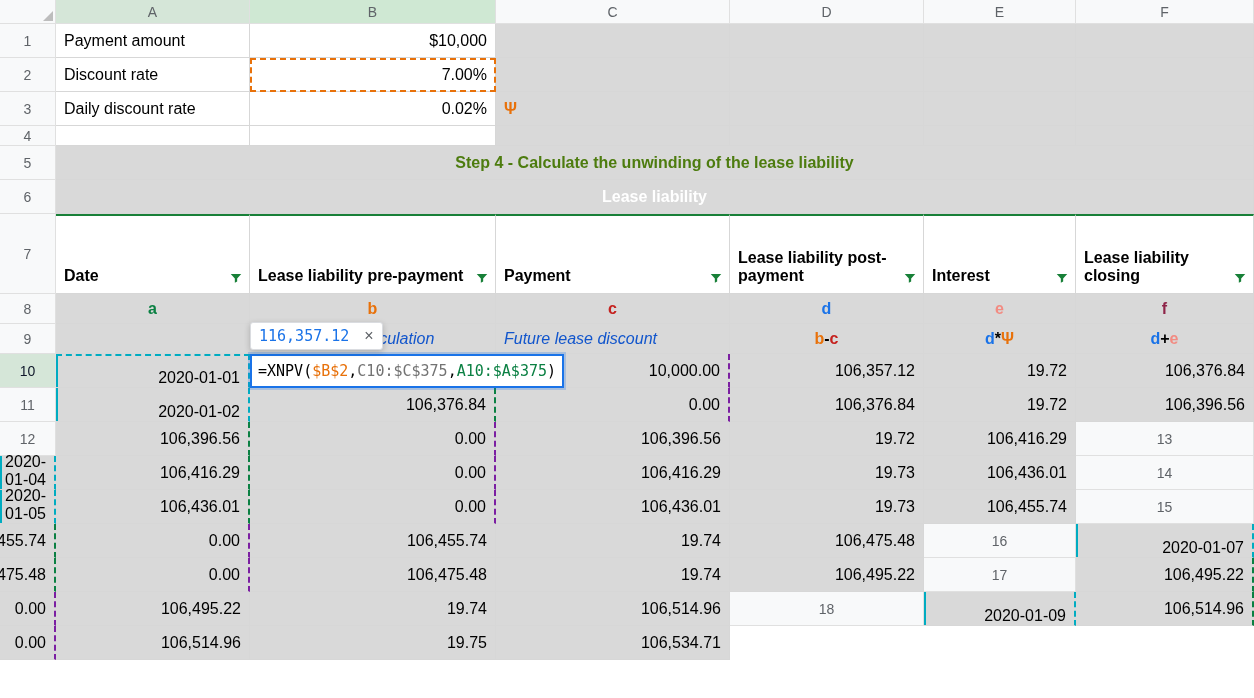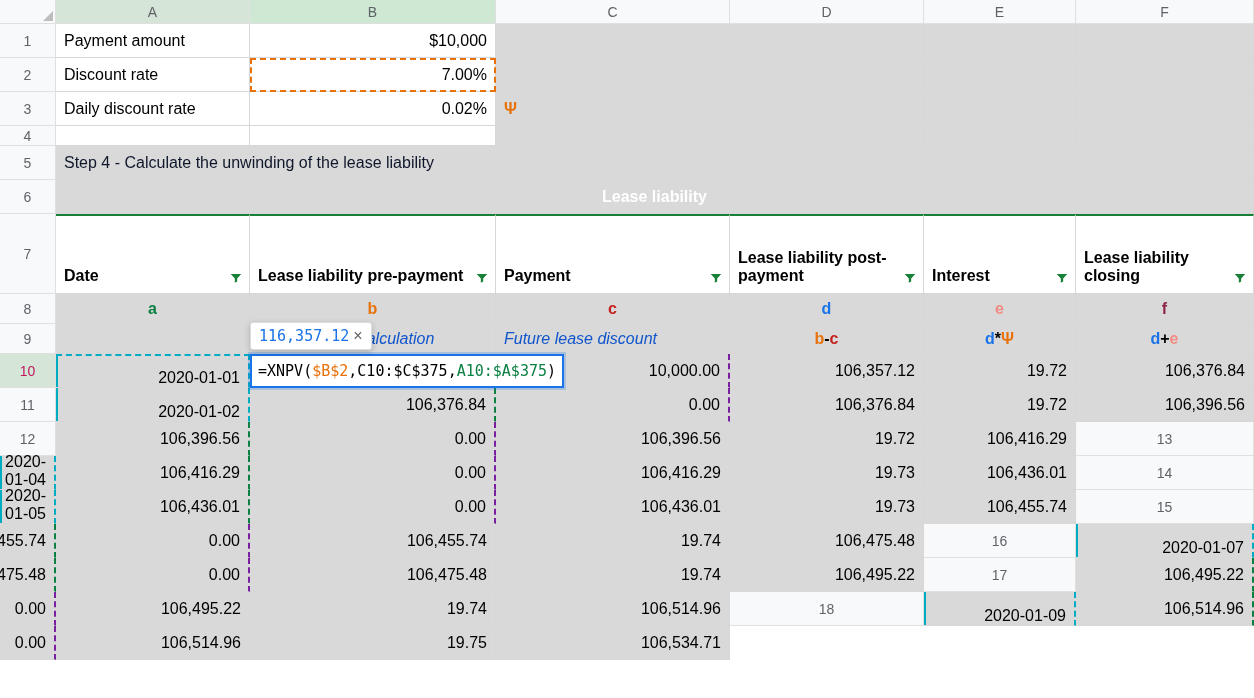--- a/index.html
+++ b/index.html
@@ -34,39 +34,39 @@
     border-right: 1px solid #e0e0e0;
     border-bottom: 1px solid #e0e0e0;
     display: flex;
     align-items: center;
     justify-content: center;
     font-size: 14px;
     color: #5f6368;
   }
   .rowhdr.h { height: 34px; }
   .rowhdr.h7 { height: 80px; }
-  .rowhdr.sel10 { background: #d5e6d8; color:#be185d; }
+  .rowhdr.sel10 { background: #d5e6d8; color:#0f172a; }
   .cell {
     border-right: 1px solid #d7d7d7;
     border-bottom: 1px solid #d7d7d7;
     padding: 0 8px;
     display: flex;
     align-items: center;
     position: relative;
     background: #d9d9d9;
     height: 34px;
     font-size: 16px;
   }
   .cell.white { background: #fff; }
   .cell.tall { height: 80px; align-items: flex-end; padding-bottom: 8px; }
   .cell.center { justify-content: center; }
   .cell.right { justify-content: flex-end; }
   .cell.bold { font-weight: 700; }
   .cell.italic { font-style: italic; color: #1155cc; }
-  .row5 { background:#d9d9d9; color:#0f172a; font-weight:400; }
+  .row5 { background:#d9d9d9; color:#4d7c0f; font-weight:700; justify-content:center; }
   .row6 { background:#d9d9d9; color:#fff; font-weight:700; justify-content:center; }
   .filter-icon {
     position: absolute; right: 6px; bottom: 8px;
     width: 14px; height: 14px;
   }
   .filter-icon svg { width:14px; height:14px; }
   .dash-orange {
     outline: 2px dashed #e8710a;
     outline-offset: -2px;
   }
@@ -88,34 +88,34 @@
     box-shadow: 0 0 0 2px rgba(26,115,232,.25);
     height:34px;
     padding:0 6px;
     font-family: "Menlo","Consolas",monospace;
     font-size:15px;
     display:flex; align-items:center;
     position:relative;
     z-index:5;
   }
   .formula-token-or { color:#e8710a; }
-  .formula-token-pu { color:#000000; }
+  .formula-token-pu { color:#737373; }
   .formula-token-gr { color:#0b8043; }
   .hint {
     position:absolute;
     top:-34px; left:-2px;
     background:#fff;
     border:1px solid #dadce0;
     border-radius:3px;
     box-shadow:0 2px 6px rgba(0,0,0,.2);
     padding:4px 8px;
     font-family:"Menlo","Consolas",monospace;
     font-size:15px;
     color:#1a73e8;
-    display:flex; align-items:center; gap:4px;
+    display:flex; align-items:center; gap:15px;
     z-index:10;
   }
   .hint .x { color:#5f6368; font-family:Arial; cursor:pointer; font-size:16px;}
   .greenbar-top { border-top: 2px solid #188038; }
   .corner {
     background:#f8f9fa;
     border-right:1px solid #e0e0e0;
     border-bottom:1px solid #e0e0e0;
     position:relative; height:24px;
   }

